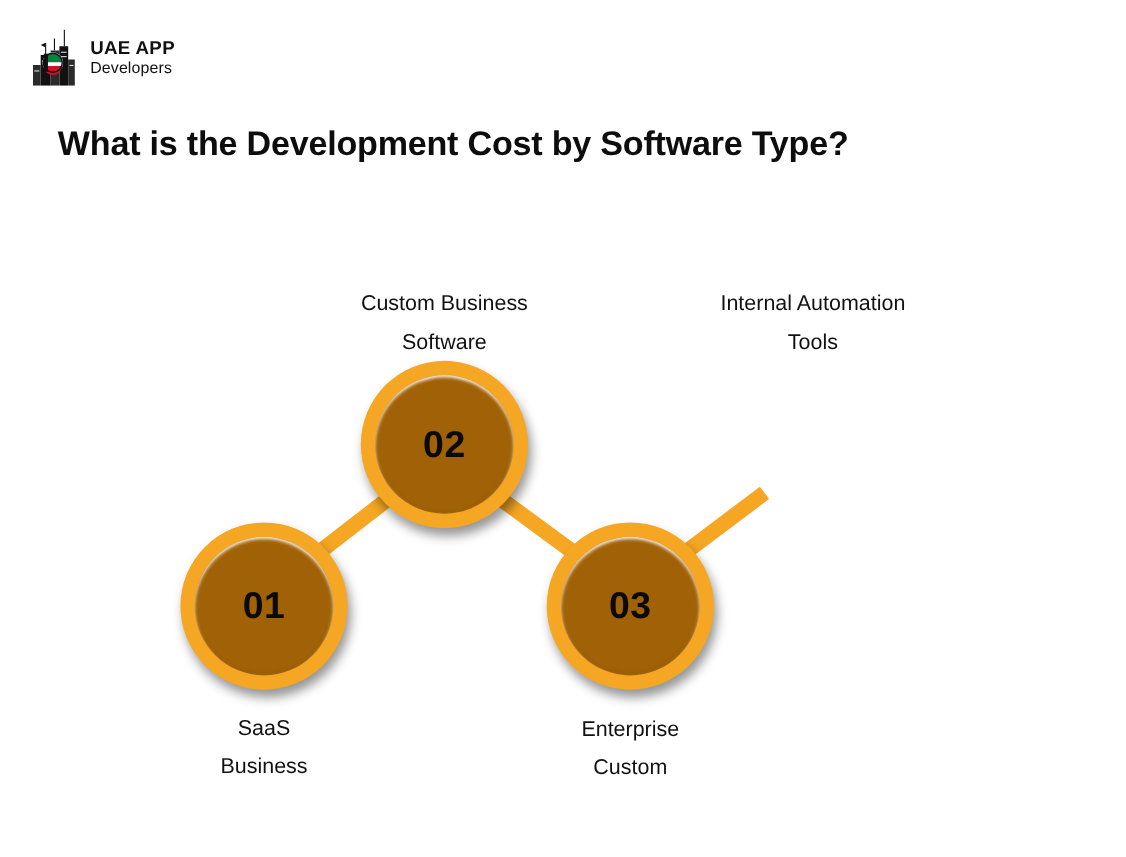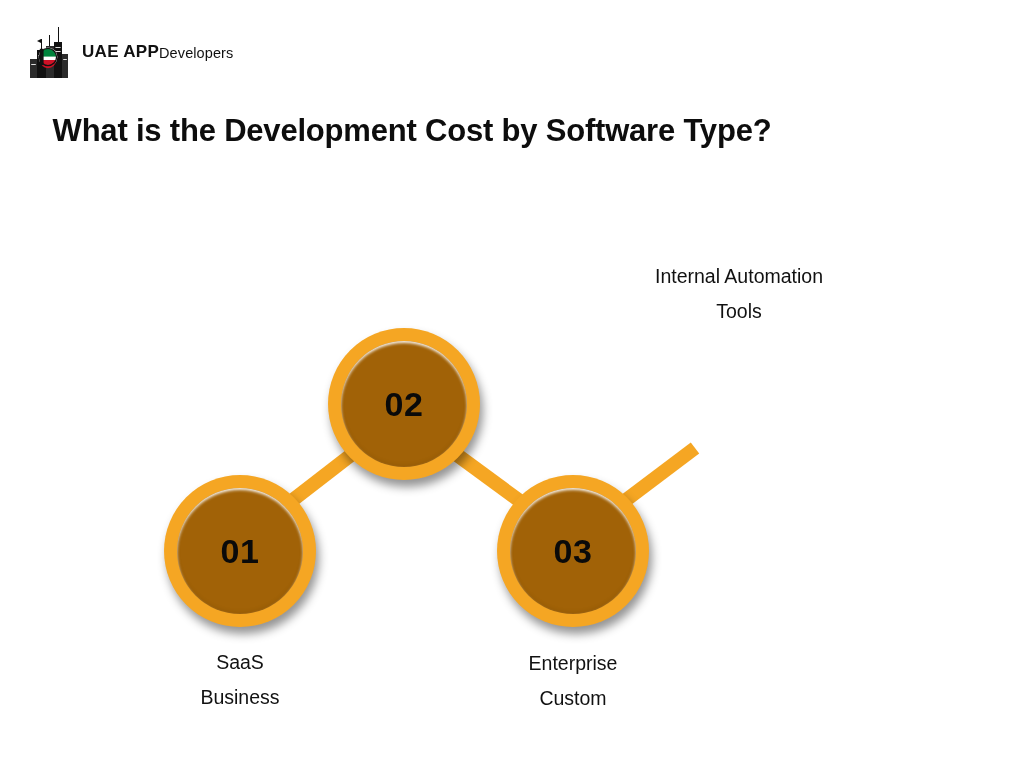--- a/index.html
+++ b/index.html
@@ -25,21 +25,21 @@
     gap: 8px;
   }
   #brand-logo .logo-mark {
     width: 46px;
     height: 52px;
     flex: 0 0 auto;
     display: block;
   }
   #brand-logo .logo-words {
     display: flex;
-    flex-direction: row;
+    flex-direction: column;
     justify-content: center;
     line-height: 1;
   }
   #brand-logo .logo-line1 {
     font-size: 17px;
     font-weight: bold;
     letter-spacing: 0.3px;
     color: #111111;
   }
   #brand-logo .logo-line2 {
@@ -195,20 +195,24 @@
   <div class="node-label" id="label-01">
     <div>SaaS</div>
     <div>Business</div>
   </div>
 
   <div class="node" id="node-02">
     <div class="node-inner">
       <span class="node-number">02</span>
     </div>
   </div>
+  <div class="node-label" id="label-02">
+    <div>Custom Business</div>
+    <div>Software</div>
+  </div>
 
   <div class="node" id="node-03">
     <div class="node-inner">
       <span class="node-number">03</span>
     </div>
   </div>
   <div class="node-label" id="label-03">
     <div>Enterprise</div>
     <div>Custom</div>
   </div>

